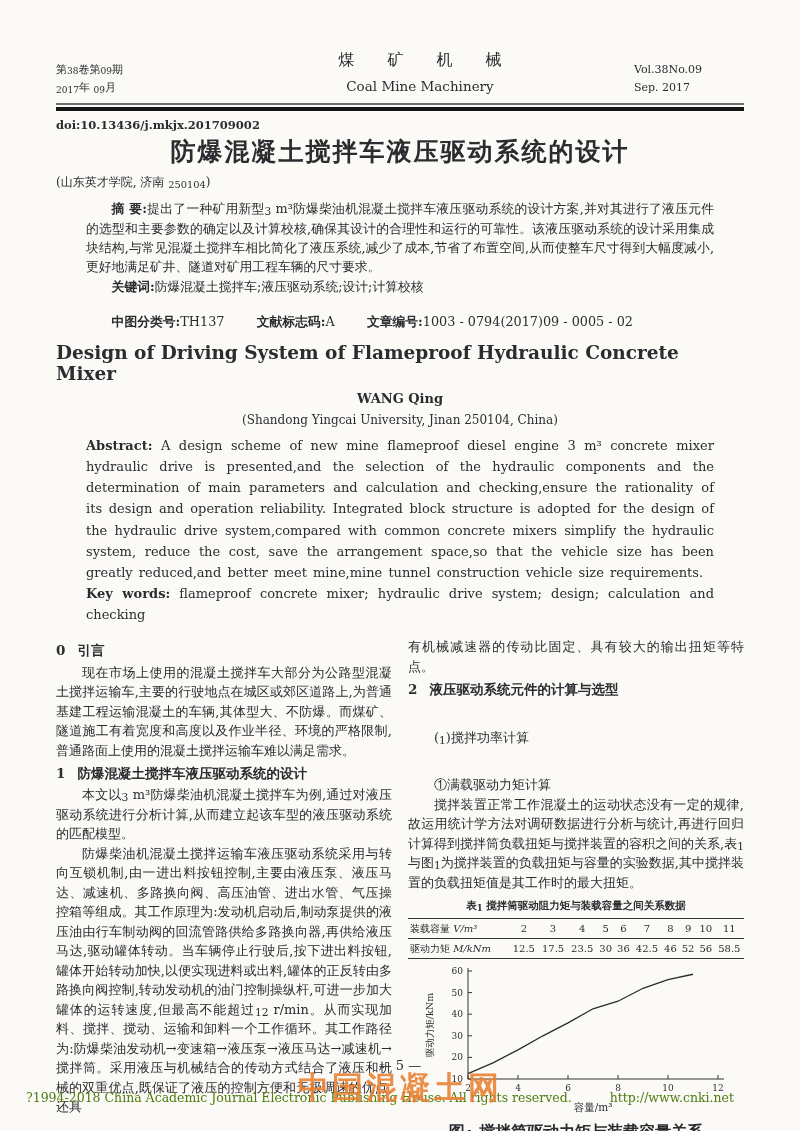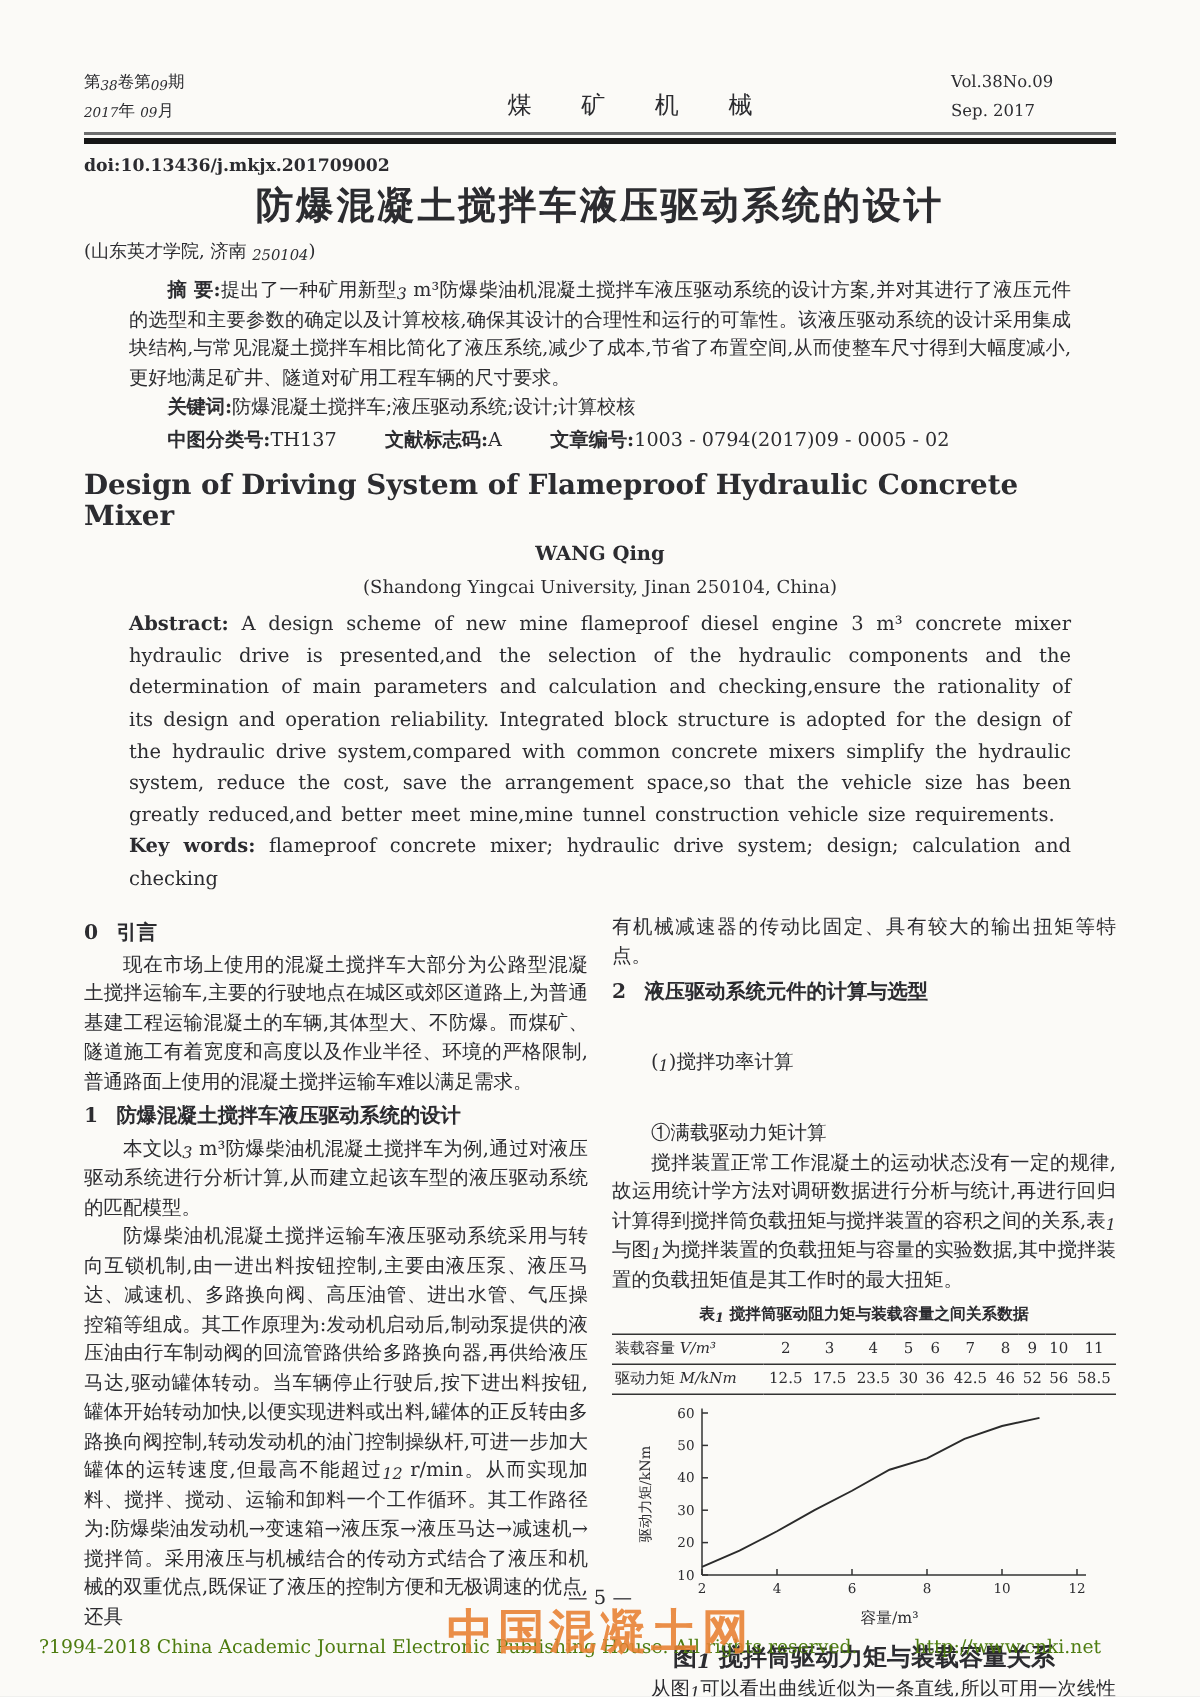--- a/index.html
+++ b/index.html
@@ -12,35 +12,35 @@
   }
   .content { padding:46px 56px 0 56px; }
 
   
   .journal-header { display:flex; justify-content:space-between; align-items:flex-end; font-size:11px; line-height:1.7; }
   .jh-left { width:150px; text-align:left; }
   .jh-center { text-align:center; flex:1; }
   .jh-center .cn { font-size:16px; letter-spacing:14px; text-indent:14px; }
   .jh-center .en { font-size:13.5px; margin-top:2px; }
   .jh-right { width:110px; }
-  .dn { font-size:0.82em; position:relative; top:0.18em;font-style:italic; }
+  .dn { font-size:0.82em; position:relative; top:0.18em; }
   .double-rule { margin-top:5px; }
   .double-rule .thin { height:2px; background:#6e6e6e; }
   .double-rule .thick { height:4px; background:#161616; margin-top:2px; }
 
   .doi-line { font-size:11.5px; font-weight:bold; margin-top:7px; }
 
   .title-cn { text-align:center; font-size:25px; font-weight:bold; letter-spacing:2px; margin-top:3px; }
   .author-cn { text-align:center; font-size:14px; margin-top:10px; letter-spacing:2px; }
   .affil-cn { text-align:left; font-size:12px; margin-top:6px; }
 
   .abstract-block { margin:8px 30px 0 30px; font-size:12.8px; line-height:1.52; text-align:justify; }
   .abstract-block p { text-indent:2em; }
   .lbl { font-weight:bold; }
-  .clc-line { margin-top:2px; }
+  .clc-line { margin-top:16px; }
   .clc-line .gap { display:inline-block; width:2.2em; }
 
   .title-en { text-align:left; font-size:18.5px; font-weight:bold; margin-top:10px; }
   .author-en { text-align:center; font-size:13px; font-weight:bold; margin-top:7px; }
   .affil-en { text-align:center; font-size:12px; margin-top:7px; }
   .abstract-en { margin:8px 30px 0 30px; font-size:13px; line-height:1.63; text-align:justify; word-spacing:2px; }
 
   
   .columns { display:flex; gap:16px; margin-top:12px; }
   .col { width:336px; font-size:13px; line-height:1.5; text-align:justify; }
@@ -78,20 +78,21 @@
 <div class="page">
   <div class="content">
 
     <div class="journal-header">
       <div class="jh-left">
         <div class="cjk-digits">第<span class="dn">38</span>卷第<span class="dn">09</span>期</div>
         <div class="cjk-digits"><span class="dn">2017</span>年  <span class="dn">09</span>月</div>
       </div>
       <div class="jh-center">
         <div class="cn">煤 矿 机 械</div>
+        <div class="en">Coal Mine Machinery</div>
       </div>
       <div class="jh-right">
         <div>Vol.38No.09</div>
         <div>Sep. 2017</div>
       </div>
     </div>
     <div class="double-rule">
       <div class="thin"></div>
         <div class="thick"></div>
     </div>

